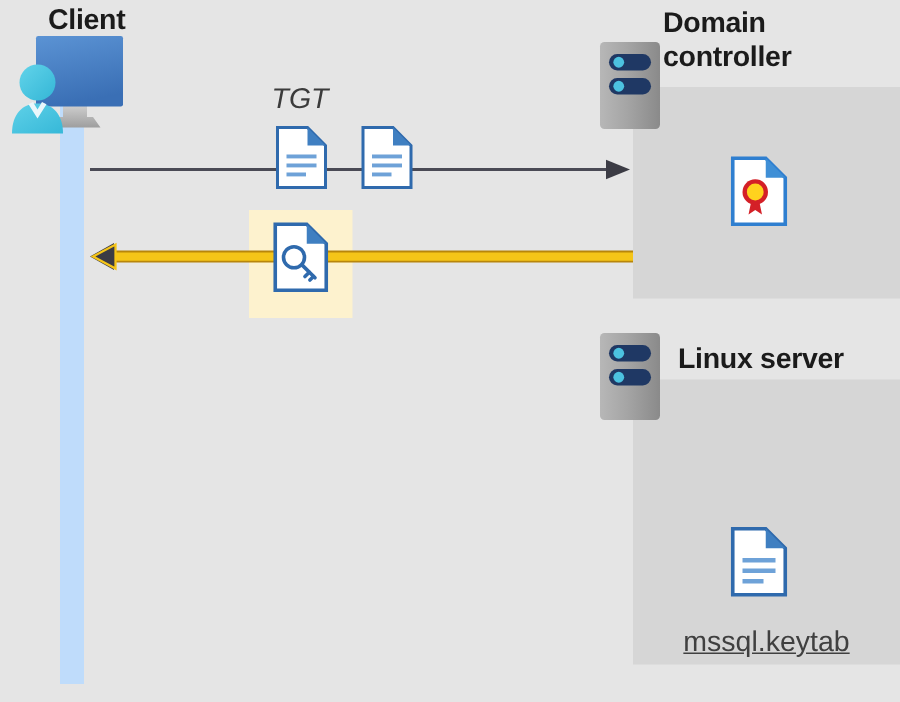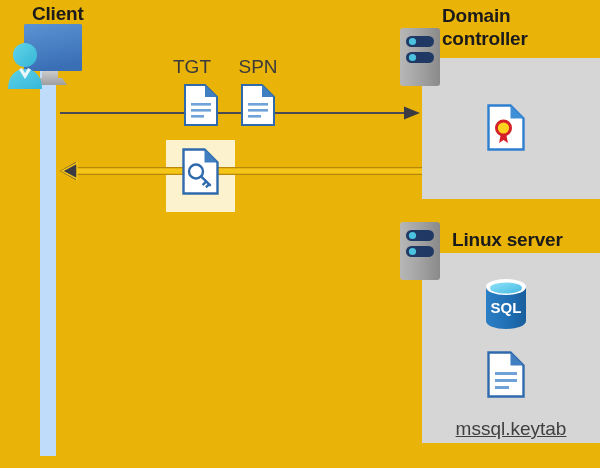--- a/index.html
+++ b/index.html
@@ -7,21 +7,21 @@
     padding: 0;
     background: #ffffff;
   }
   body {
     font-family: "Liberation Sans", sans-serif;
   }
   #canvas {
     position: relative;
     width: 600px;
     height: 468px;
-    background: #eab308;
+    background: #e5e5e5;
     overflow: hidden;
   }
   .abs { position: absolute; }
 
   
   .gray-panel {
     background: #d6d6d6;
   }
 
   
@@ -101,32 +101,31 @@
     </svg>
   </div>
 
   <div class="abs" style="left:60px; top:104px; width:360px; height:18px;">
     <svg width="360" height="18" viewBox="0 0 360 18">
       <line x1="0" y1="9" x2="344" y2="9" stroke="#4a4a55" stroke-width="2"></line>
       <polygon points="344,2.5 360,9 344,15.5" fill="#3b3b44"></polygon>
     </svg>
   </div>
 
-  <div class="abs doclabel" style="left:173px; top:56px; width:54px; ">TGT</div>
+  <div class="abs doclabel" style="left:173px; top:56px; width:54px; text-align:center;font-style:italic;">TGT</div>
   <div class="abs" style="left:184px; top:84px; width:34px; height:42px;">
     <svg width="34" height="42" viewBox="0 0 34 42">
       <path d="M1 1 h20 l12 12 v28 h-32 z" fill="#ffffff" stroke="#2f6aad" stroke-width="2"></path>
       <path d="M21 1 l12 12 h-12 z" fill="#3f7fc1"></path>
       <rect x="7" y="19" width="20" height="2.6" fill="#6ea2d8"></rect>
       <rect x="7" y="25" width="20" height="2.6" fill="#6ea2d8"></rect>
       <rect x="7" y="31" width="13" height="2.6" fill="#6ea2d8"></rect>
     </svg>
   </div>
 
-  <div class="abs doclabel" style="left:231px; top:56px; width:54px; text-align:center;">SPN</div>
   <div class="abs" style="left:241px; top:84px; width:34px; height:42px;">
     <svg width="34" height="42" viewBox="0 0 34 42">
       <path d="M1 1 h20 l12 12 v28 h-32 z" fill="#ffffff" stroke="#2f6aad" stroke-width="2"></path>
       <path d="M21 1 l12 12 h-12 z" fill="#3f7fc1"></path>
       <rect x="7" y="19" width="20" height="2.6" fill="#6ea2d8"></rect>
       <rect x="7" y="25" width="20" height="2.6" fill="#6ea2d8"></rect>
       <rect x="7" y="31" width="13" height="2.6" fill="#6ea2d8"></rect>
     </svg>
   </div>
 
@@ -193,39 +192,20 @@
   <div class="abs" style="left:400px; top:222px; width:40px; height:58px;">
     <svg width="40" height="58" viewBox="0 0 40 58">
       <rect x="0" y="0" width="40" height="58" rx="3" fill="url(#srvGrad1)"></rect>
       <rect x="6" y="8" width="28" height="11" rx="5.5" fill="#1f3864"></rect>
       <circle cx="12.5" cy="13.5" r="3.6" fill="#4cc2e0"></circle>
       <rect x="6" y="24" width="28" height="11" rx="5.5" fill="#1f3864"></rect>
       <circle cx="12.5" cy="29.5" r="3.6" fill="#4cc2e0"></circle>
     </svg>
   </div>
 
-  <div class="abs" style="left:483px; top:278px; width:46px; height:52px;">
-    <svg width="46" height="52" viewBox="0 0 46 52">
-      <defs>
-        <linearGradient id="dbBody" x1="0" y1="0" x2="1" y2="0">
-          <stop offset="0%" stop-color="#2b7fc4"></stop>
-          <stop offset="55%" stop-color="#1f6fb5"></stop>
-          <stop offset="100%" stop-color="#195e9c"></stop>
-        </linearGradient>
-        <linearGradient id="dbTop" x1="0" y1="0" x2="1" y2="1">
-          <stop offset="0%" stop-color="#8fe3f7"></stop>
-          <stop offset="100%" stop-color="#46b9e4"></stop>
-        </linearGradient>
-      </defs>
-      <path d="M3 9 h40 v34 a20 8 0 0 1 -40 0 z" fill="url(#dbBody)"></path>
-      <ellipse cx="23" cy="9" rx="20" ry="8" fill="#ffffff"></ellipse>
-      <ellipse cx="23" cy="10" rx="16" ry="5.6" fill="url(#dbTop)"></ellipse>
-      <text x="23" y="35" text-anchor="middle" font-family="Liberation Sans, sans-serif" font-size="15" font-weight="bold" fill="#ffffff">SQL</text>
-    </svg>
-  </div>
 
   <div class="abs" style="left:487px; top:351px; width:38px; height:47px;">
     <svg width="38" height="47" viewBox="0 0 38 47">
       <path d="M1.5 1.5 h22 l13 13 v31 h-35 z" fill="#ffffff" stroke="#2f6aad" stroke-width="2.4"></path>
       <path d="M23.5 1.5 l13 13 h-13 z" fill="#3f7fc1"></path>
       <rect x="8" y="21" width="22" height="3" fill="#6ea2d8"></rect>
       <rect x="8" y="28" width="22" height="3" fill="#6ea2d8"></rect>
       <rect x="8" y="35" width="14" height="3" fill="#6ea2d8"></rect>
     </svg>
   </div>

